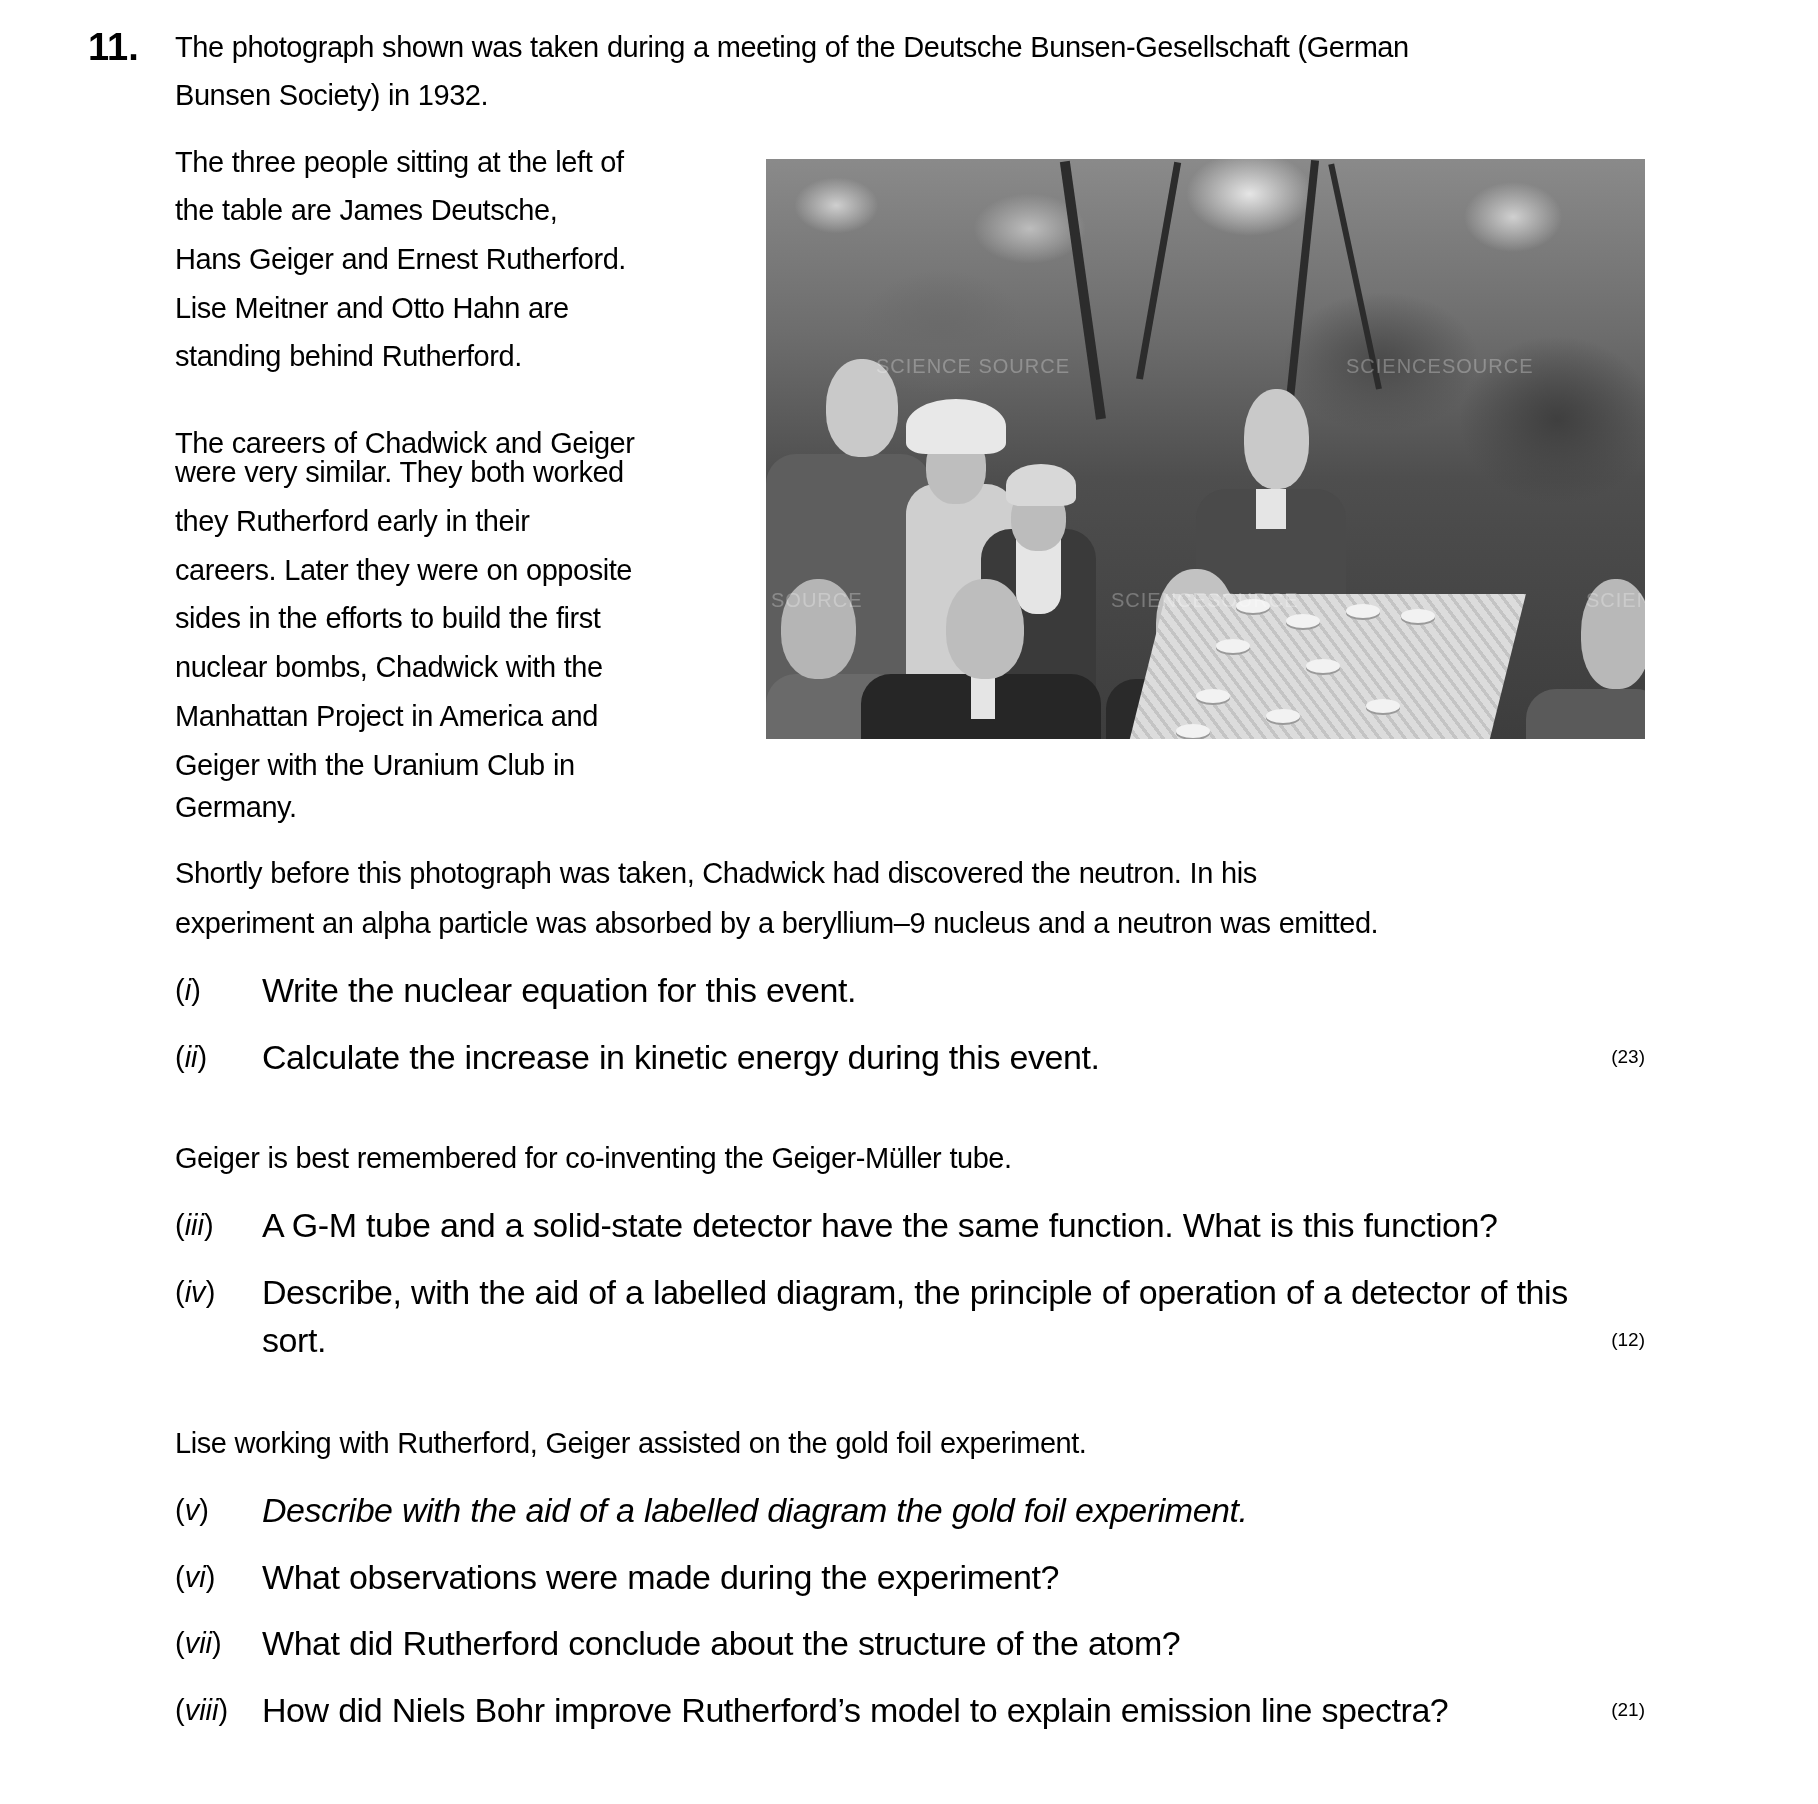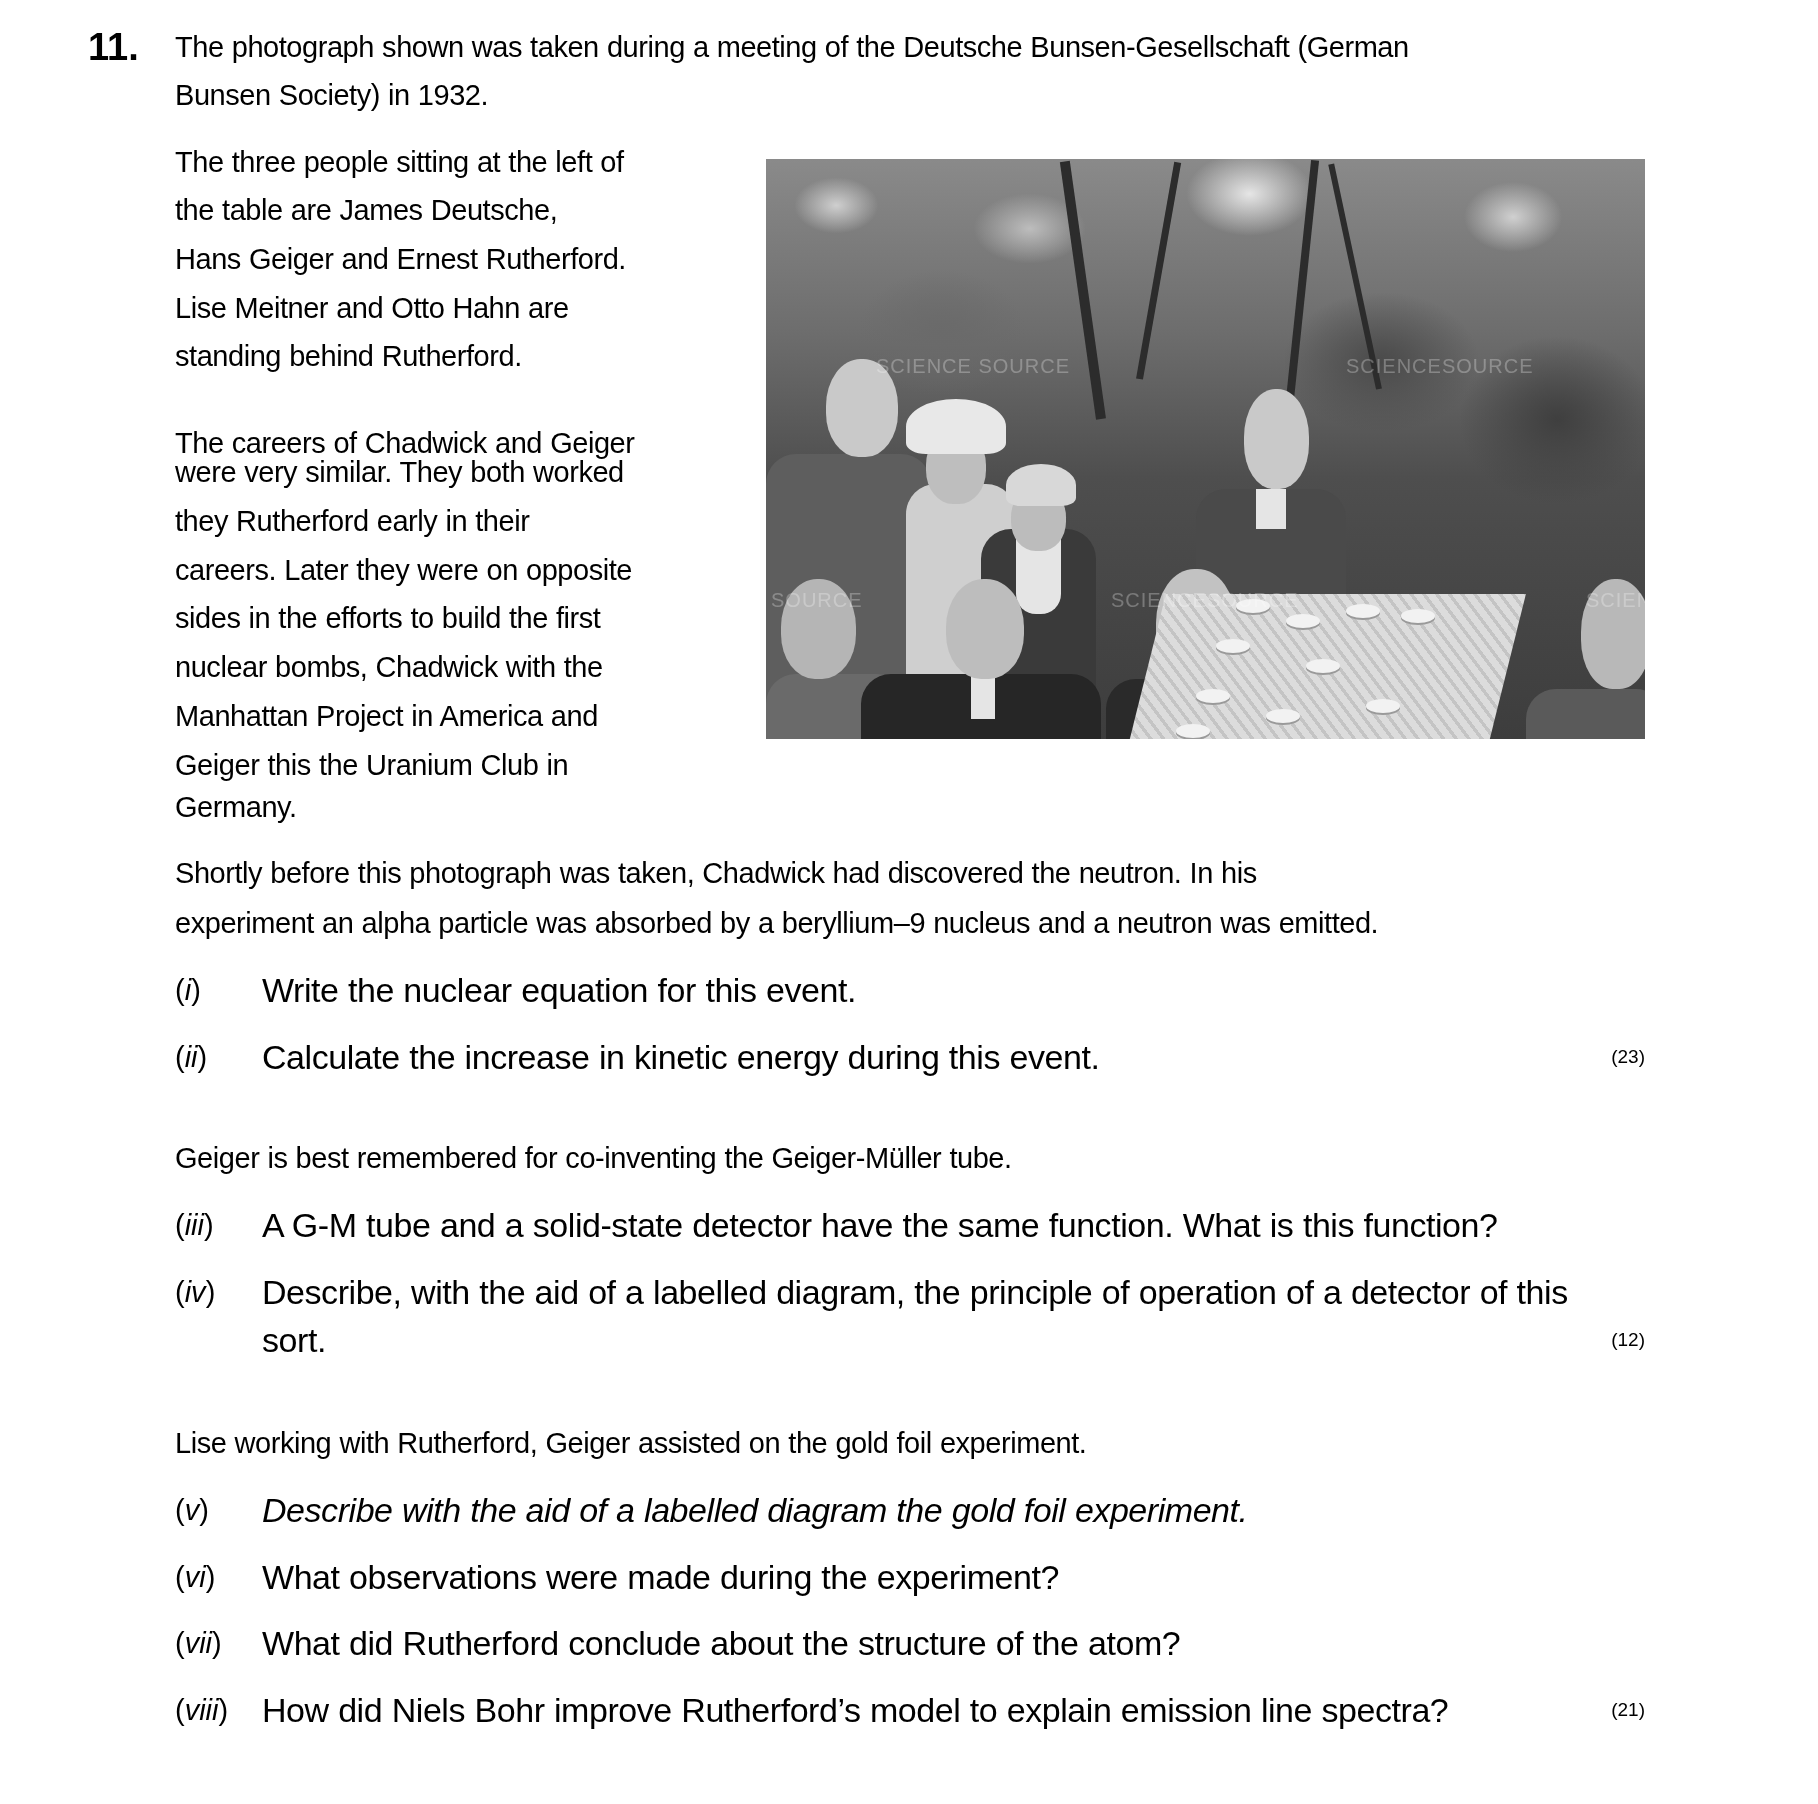--- a/index.html
+++ b/index.html
@@ -56,21 +56,21 @@
 </div>
 
 <div>
   <div class="ln" style="left:175px; top:418px;margin-top:8px;">The careers of Chadwick and Geiger</div>
   <div class="ln" style="left:175px; top:455px;">were very similar.  They both worked</div>
   <div class="ln" style="left:175px; top:504px;">they Rutherford early in their</div>
   <div class="ln" style="left:175px; top:553px;">careers.  Later they were on opposite</div>
   <div class="ln" style="left:175px; top:601px;">sides in the efforts to build the first</div>
   <div class="ln" style="left:175px; top:650px;">nuclear bombs, Chadwick with the</div>
   <div class="ln" style="left:175px; top:699px;">Manhattan Project in America and</div>
-  <div class="ln" style="left:175px; top:748px;">Geiger this the Uranium Club in</div>
+  <div class="ln" style="left:175px; top:748px;">Geiger with the Uranium Club in</div>
   <div class="ln" style="left:175px; top:790px;">Germany.</div>
 </div>
 
 <div class="photo">
 
   <div class="tree" style="left:330px; top:0; height:260px; transform:rotate(-8deg);"></div>
   <div class="tree" style="left:370px; top:0; height:220px; transform:rotate(10deg); width:7px;"></div>
   <div class="tree" style="left:520px; top:0; height:240px; transform:rotate(6deg); width:8px;"></div>
   <div class="tree" style="left:610px; top:0; height:230px; transform:rotate(-12deg); width:6px;"></div>
 

